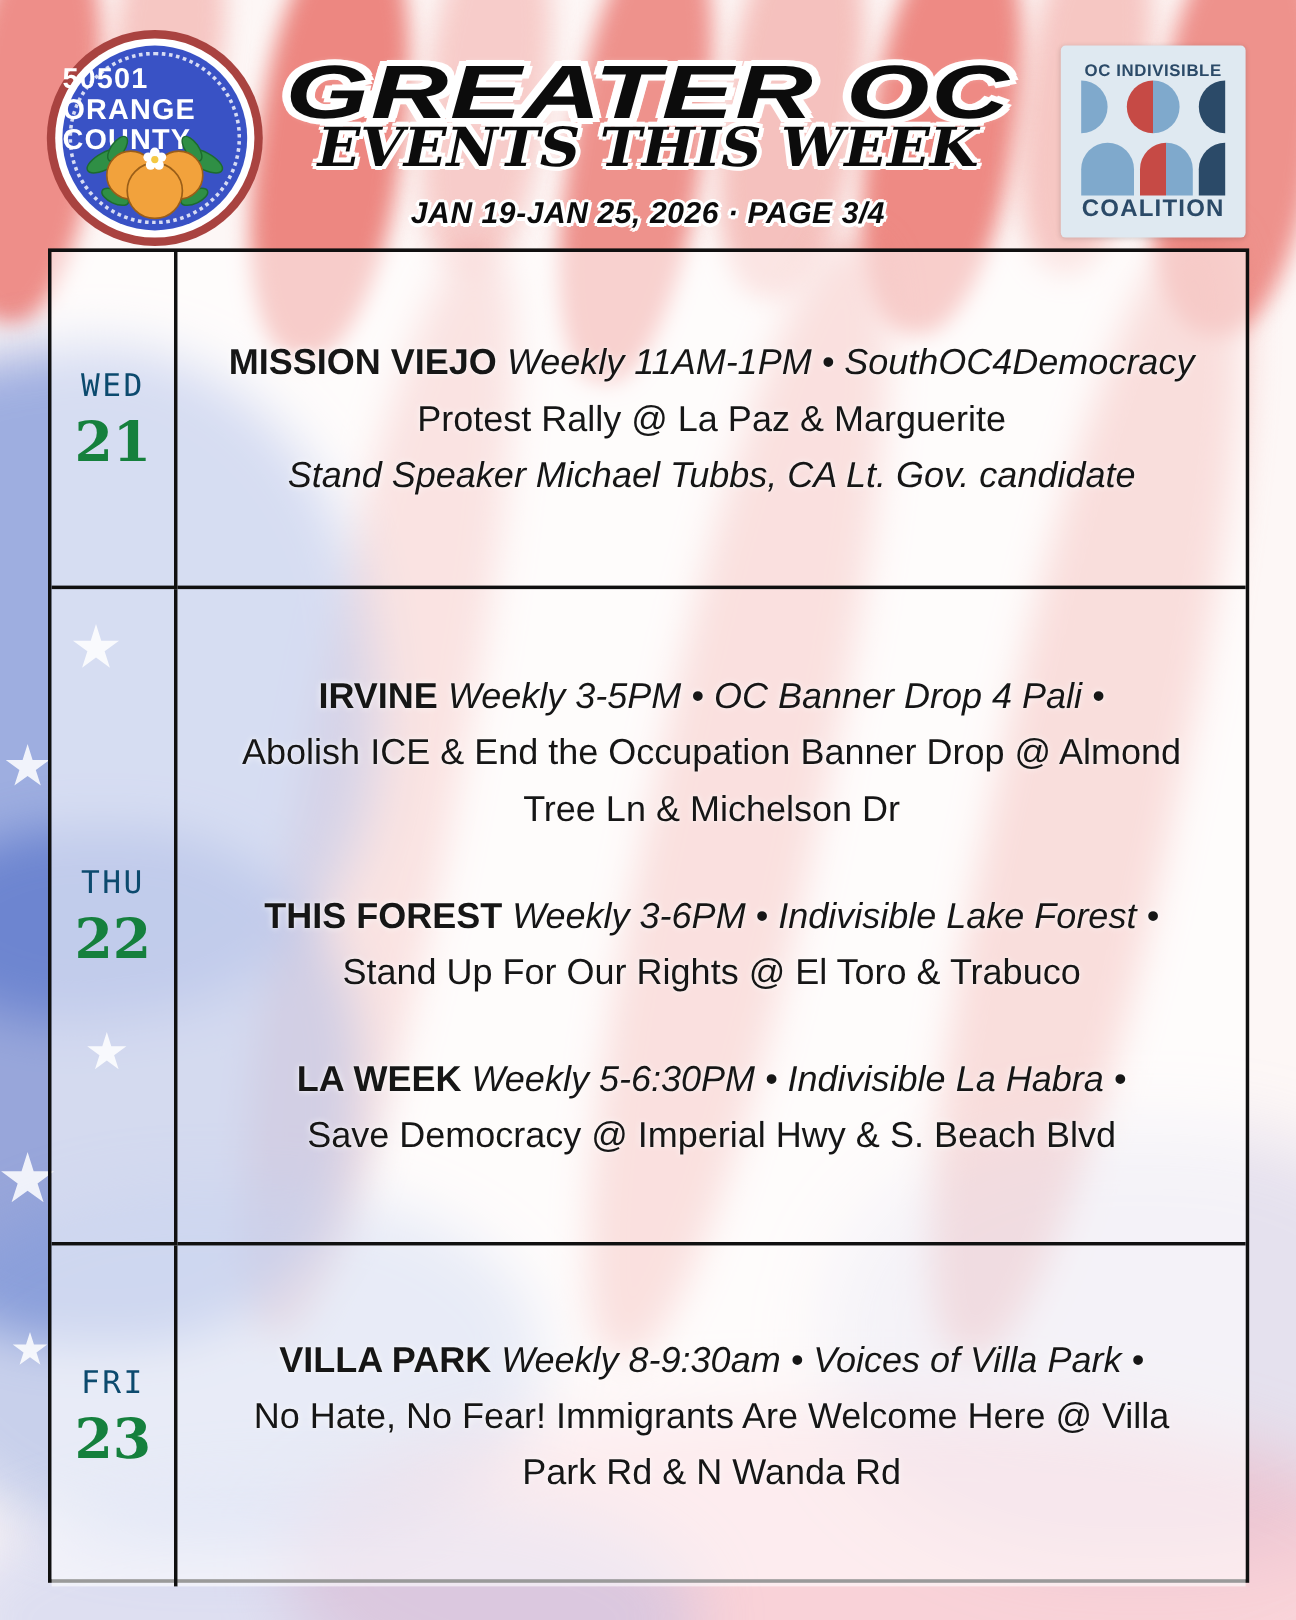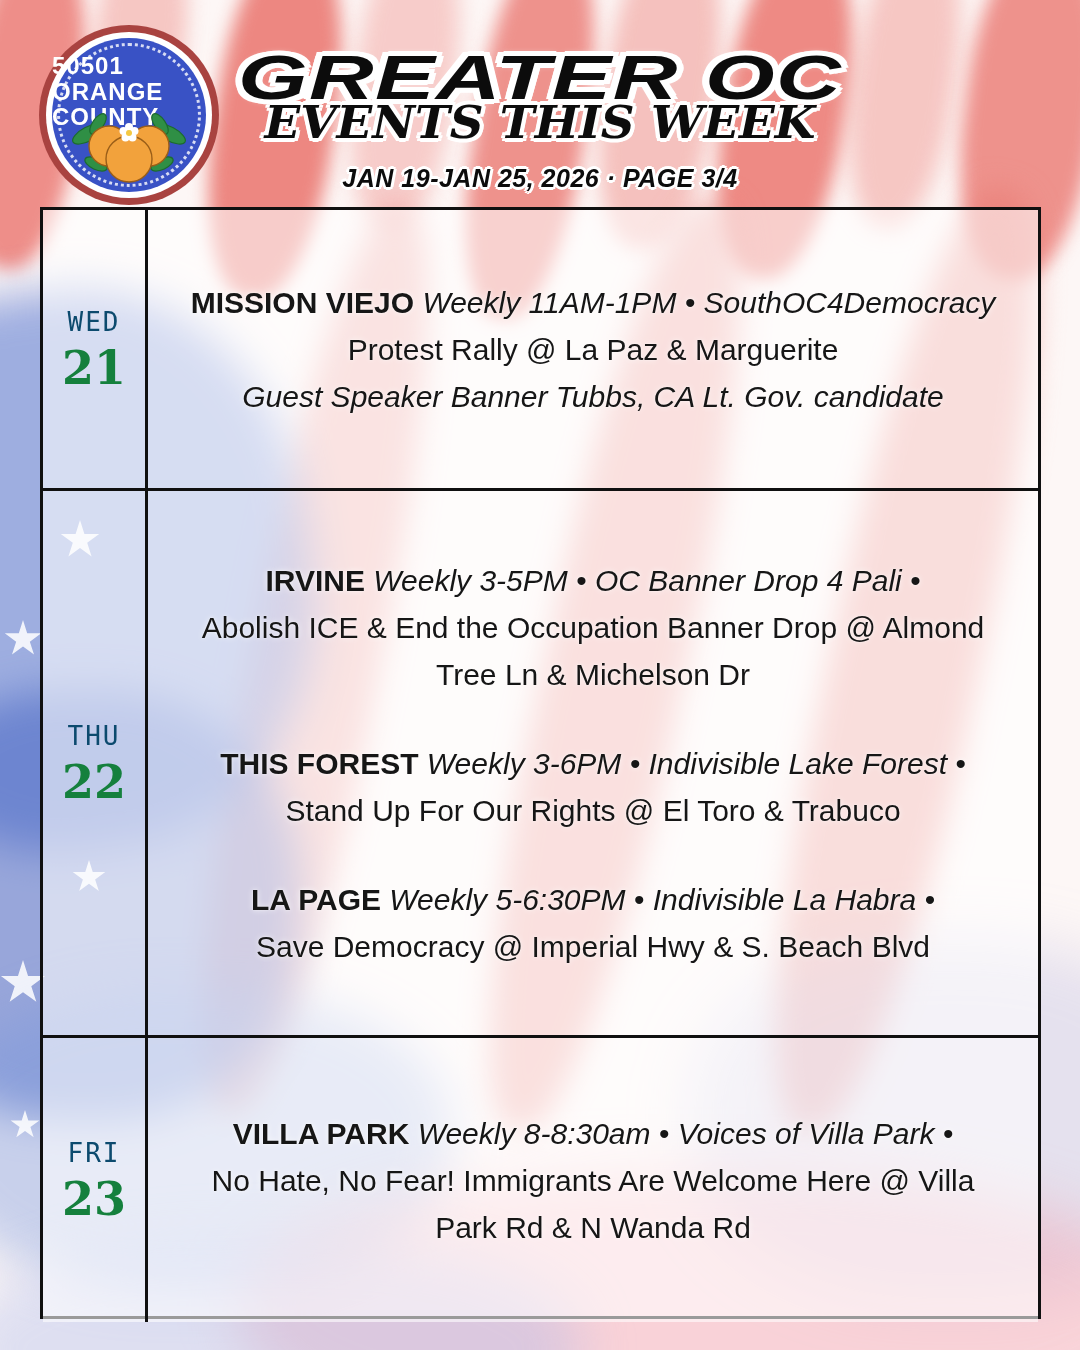--- a/index.html
+++ b/index.html
@@ -152,60 +152,76 @@
         <circle cx="61" cy="15" r="4"></circle>
           <circle cx="66.5" cy="19" r="4"></circle>
           <circle cx="64.5" cy="25.5" r="4"></circle>
         <circle cx="57.5" cy="25.5" r="4"></circle>
           <circle cx="55.5" cy="19" r="4"></circle>
       </g>
       <circle cx="61" cy="21" r="3" fill="#f4c842"></circle>
     </svg>
   </div>
 
+  <div class="coalition">
+    <div class="coalition-top">OC INDIVISIBLE</div>
+    <div class="shape-rows">
+      <div class="shape-row">
+        <div class="sh sh-d"></div>
+        <div class="sh sh-circle"></div>
+        <div class="sh sh-c"></div>
+      </div>
+      <div class="shape-row">
+        <div class="sh sh-arch"></div>
+        <div class="sh sh-arch-split"></div>
+        <div class="sh sh-arch-q"></div>
+      </div>
+    </div>
+    <div class="coalition-bottom">COALITION</div>
+  </div>
 
   <div class="schedule">
     <div class="cell day-cell bR bB">
       <div class="day-name">WED</div>
       <div class="day-number">21</div>
     </div>
     <div class="cell events-cell bB">
         <div class="event">
           <div class="event-line"><span class="seg-bold">MISSION VIEJO </span><span class="seg-italic">Weekly 11AM-1PM • SouthOC4Democracy</span></div>
           <div class="event-line"><span class="seg-regular">Protest Rally @ La Paz &amp; Marguerite</span></div>
-          <div class="event-line"><span class="seg-italic">Guest Speaker Banner Tubbs, CA Lt. Gov. candidate</span></div>
+          <div class="event-line"><span class="seg-italic">Stand Speaker Michael Tubbs, CA Lt. Gov. candidate</span></div>
         </div>
       </div>
 
     <div class="cell day-cell bR bB">
       <div class="day-name">THU</div>
       <div class="day-number">22</div>
     </div>
     <div class="cell events-cell bB">
         <div class="event">
           <div class="event-line"><span class="seg-bold">IRVINE </span><span class="seg-italic">Weekly 3-5PM • OC Banner Drop 4 Pali •</span></div>
           <div class="event-line"><span class="seg-regular">Abolish ICE &amp; End the Occupation Banner Drop @ Almond</span></div>
           <div class="event-line"><span class="seg-regular">Tree Ln &amp; Michelson Dr</span></div>
         </div>
         <div class="event">
           <div class="event-line"><span class="seg-bold">THIS FOREST </span><span class="seg-italic">Weekly 3-6PM • Indivisible Lake Forest •</span></div>
           <div class="event-line"><span class="seg-regular">Stand Up For Our Rights @ El Toro &amp; Trabuco</span></div>
         </div>
         <div class="event">
-          <div class="event-line"><span class="seg-bold">LA PAGE </span><span class="seg-italic">Weekly 5-6:30PM • Indivisible La Habra •</span></div>
+          <div class="event-line"><span class="seg-bold">LA WEEK </span><span class="seg-italic">Weekly 5-6:30PM • Indivisible La Habra •</span></div>
           <div class="event-line"><span class="seg-regular">Save Democracy @ Imperial Hwy &amp; S. Beach Blvd</span></div>
         </div>
       </div>
 
     <div class="cell day-cell bR">
       <div class="day-name">FRI</div>
       <div class="day-number">23</div>
     </div>
     <div class="cell events-cell">
         <div class="event">
-          <div class="event-line"><span class="seg-bold">VILLA PARK </span><span class="seg-italic">Weekly 8-8:30am • Voices of Villa Park •</span></div>
+          <div class="event-line"><span class="seg-bold">VILLA PARK </span><span class="seg-italic">Weekly 8-9:30am • Voices of Villa Park •</span></div>
           <div class="event-line"><span class="seg-regular">No Hate, No Fear! Immigrants Are Welcome Here @ Villa</span></div>
           <div class="event-line"><span class="seg-regular">Park Rd &amp; N Wanda Rd</span></div>
         </div>
       </div>
   </div>
 
 </div>
 
 </body></html>

